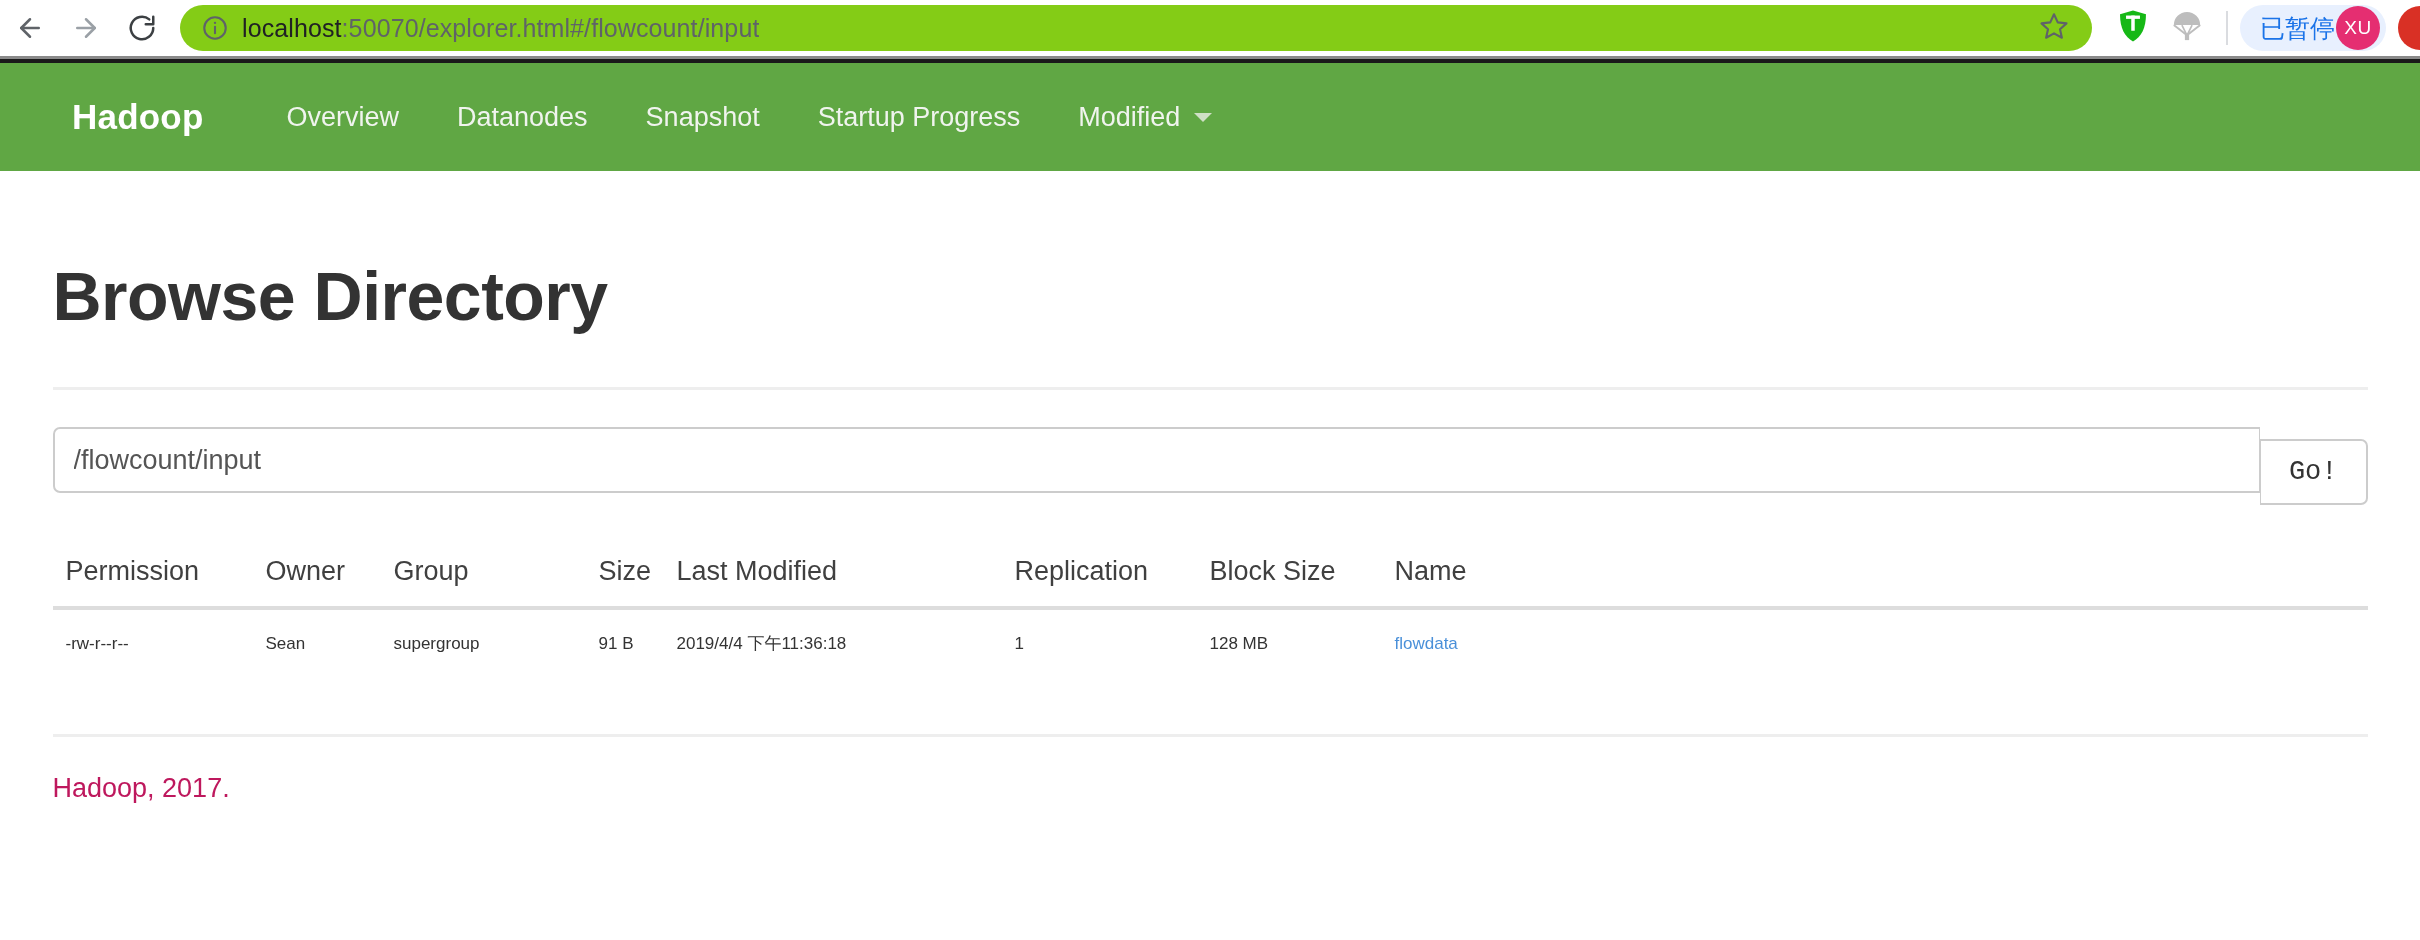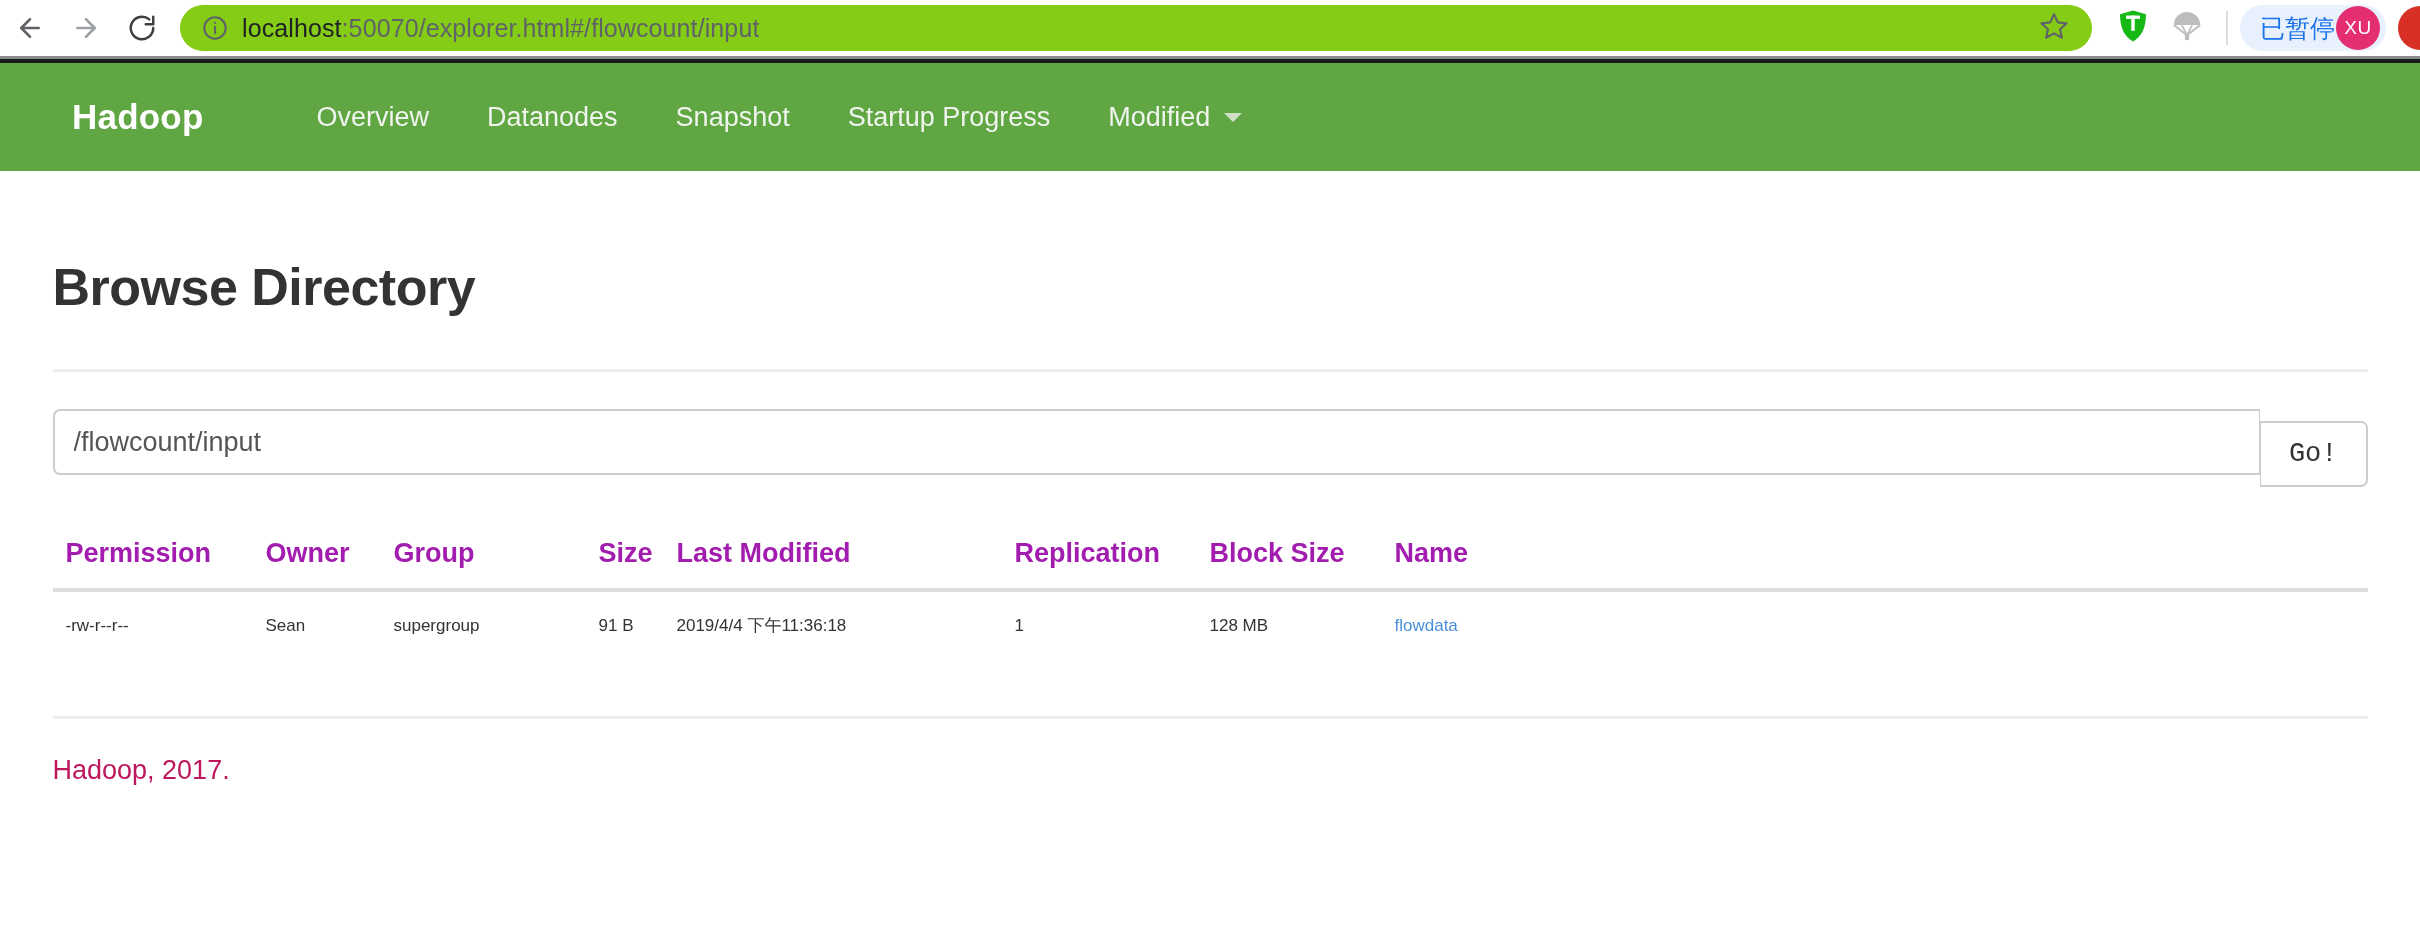--- a/index.html
+++ b/index.html
@@ -117,21 +117,20 @@
   .page { width: 2420px; background: #fff; }
 
   .navbar {
     width: 100%;
     height: 112px;
     background: #60a744;
     border-top: 4px solid #1a1a1a;
     display: flex;
     align-items: center;
     padding-left: 72px;
-    gap: 30px;
   }
   .brand {
     color: #ffffff;
     font-size: 35px;
     font-weight: bold;
     margin-right: 54px;
     letter-spacing: .2px;
   }
   .nav-links { display: flex; align-items: center; }
   .nav-link {
@@ -151,21 +150,21 @@
     display: inline-block;
   }
 
   .container {
     width: 2315px;
     margin: 0 auto;
     padding: 0;
   }
 
   .page-title {
-    font-size: 52px;
+    font-size: 68px;
     font-weight: bold;
     color: #333333;
     margin: 86px 0 0 0;
     letter-spacing: -.5px;
   }
   .title-rule {
     border: 0;
     border-top: 3px solid #eeeeee;
     margin: 52px 0 0 0;
   }
@@ -208,22 +207,22 @@
   
   .fs-table {
     width: 100%;
     border-collapse: collapse;
     margin-top: 34px;
     table-layout: fixed;
   }
   .fs-table th {
     text-align: left;
     font-size: 27px;
-    font-weight: bold;
-    color: #a21caf;
+    font-weight: normal;
+    color: #404040;
     padding: 17px 13px 19px 13px;
     border-bottom: 4px solid #dddddd;
     white-space: nowrap;
   }
   .fs-table td {
     text-align: left;
     font-size: 17px;
     color: #333333;
     padding: 22px 13px;
     border-bottom: 0;

